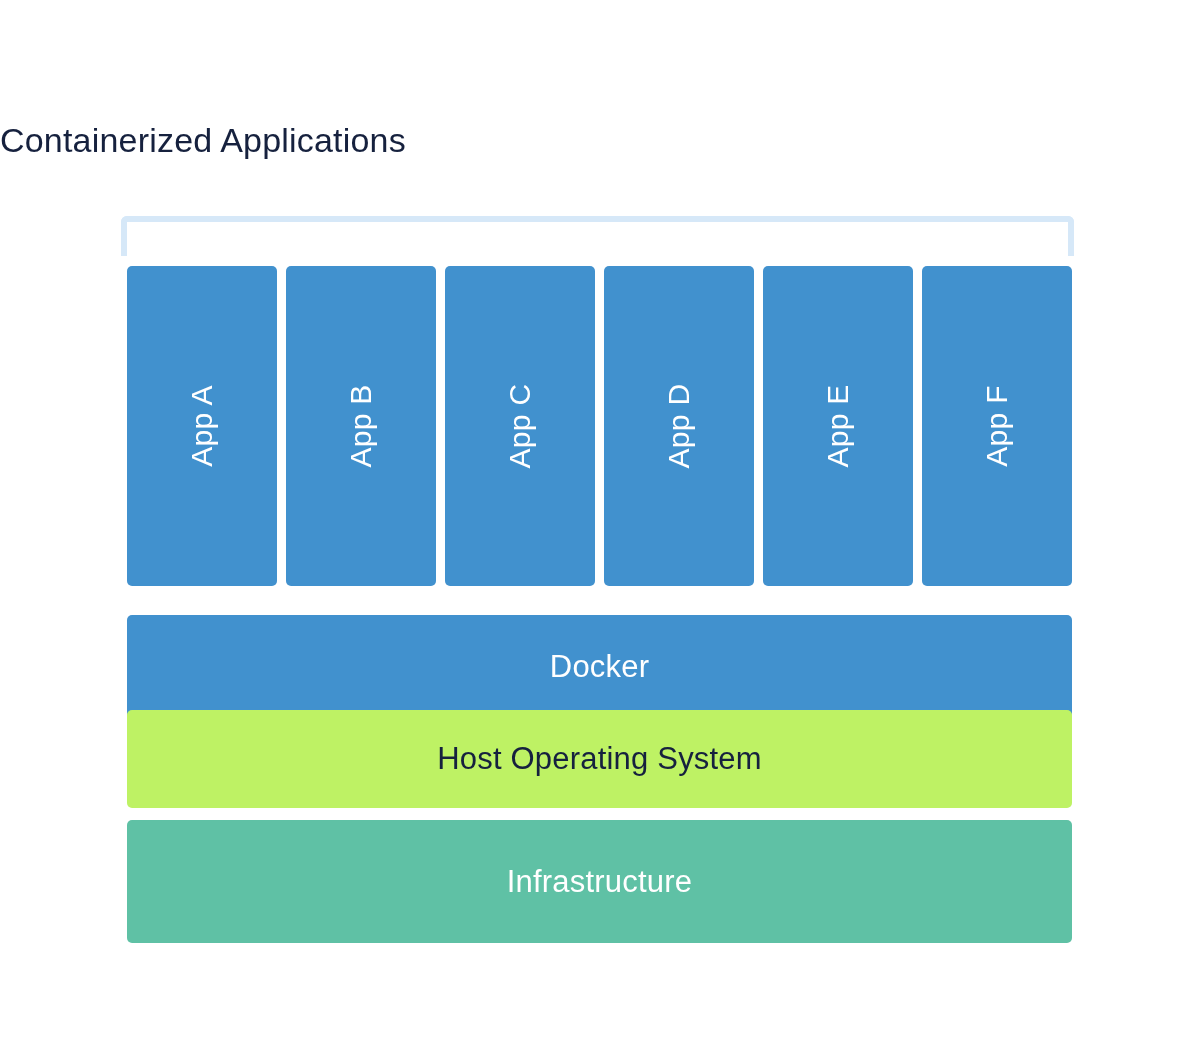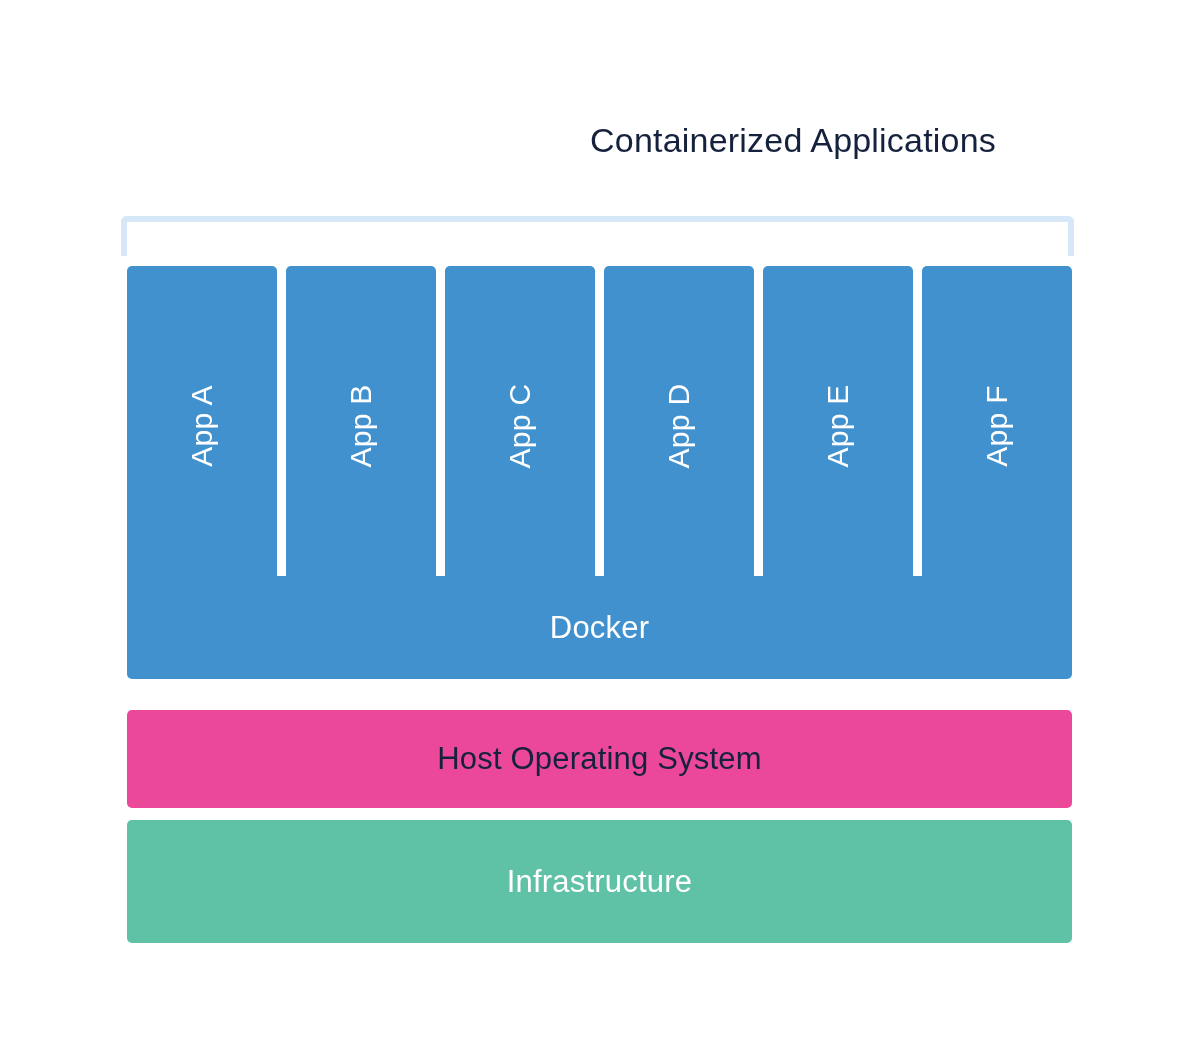--- a/index.html
+++ b/index.html
@@ -19,21 +19,21 @@
     width: 1200px;
     height: 1039px;
   }
 
   
   #title {
     position: absolute;
     left: 0;
     top: 121px;
     width: 996px;
-    text-align: right;
+    text-align: left;
     font-size: 34px;
     font-weight: 400;
     letter-spacing: 0.2px;
     color: #16213e;
     white-space: nowrap;
   }
 
   
   #container-bracket {
     position: absolute;
@@ -86,29 +86,29 @@
     border-radius: 5px;
     display: flex;
     align-items: center;
     justify-content: center;
     font-size: 31px;
     font-weight: 400;
     letter-spacing: 0.2px;
     box-sizing: border-box;
   }
   #layer-docker {
-    top: 576px;
+    top: 615px;
     height: 103px;
     background: #4191ce;
     color: #ffffff;
   }
   #layer-host-os {
     top: 710px;
     height: 98px;
-    background: #ec4899;
+    background: #bef264;
     color: #16213e;
   }
   #layer-infrastructure {
     top: 820px;
     height: 123px;
     background: #5fc1a5;
     color: #ffffff;
   }
 </style>
 </head>

